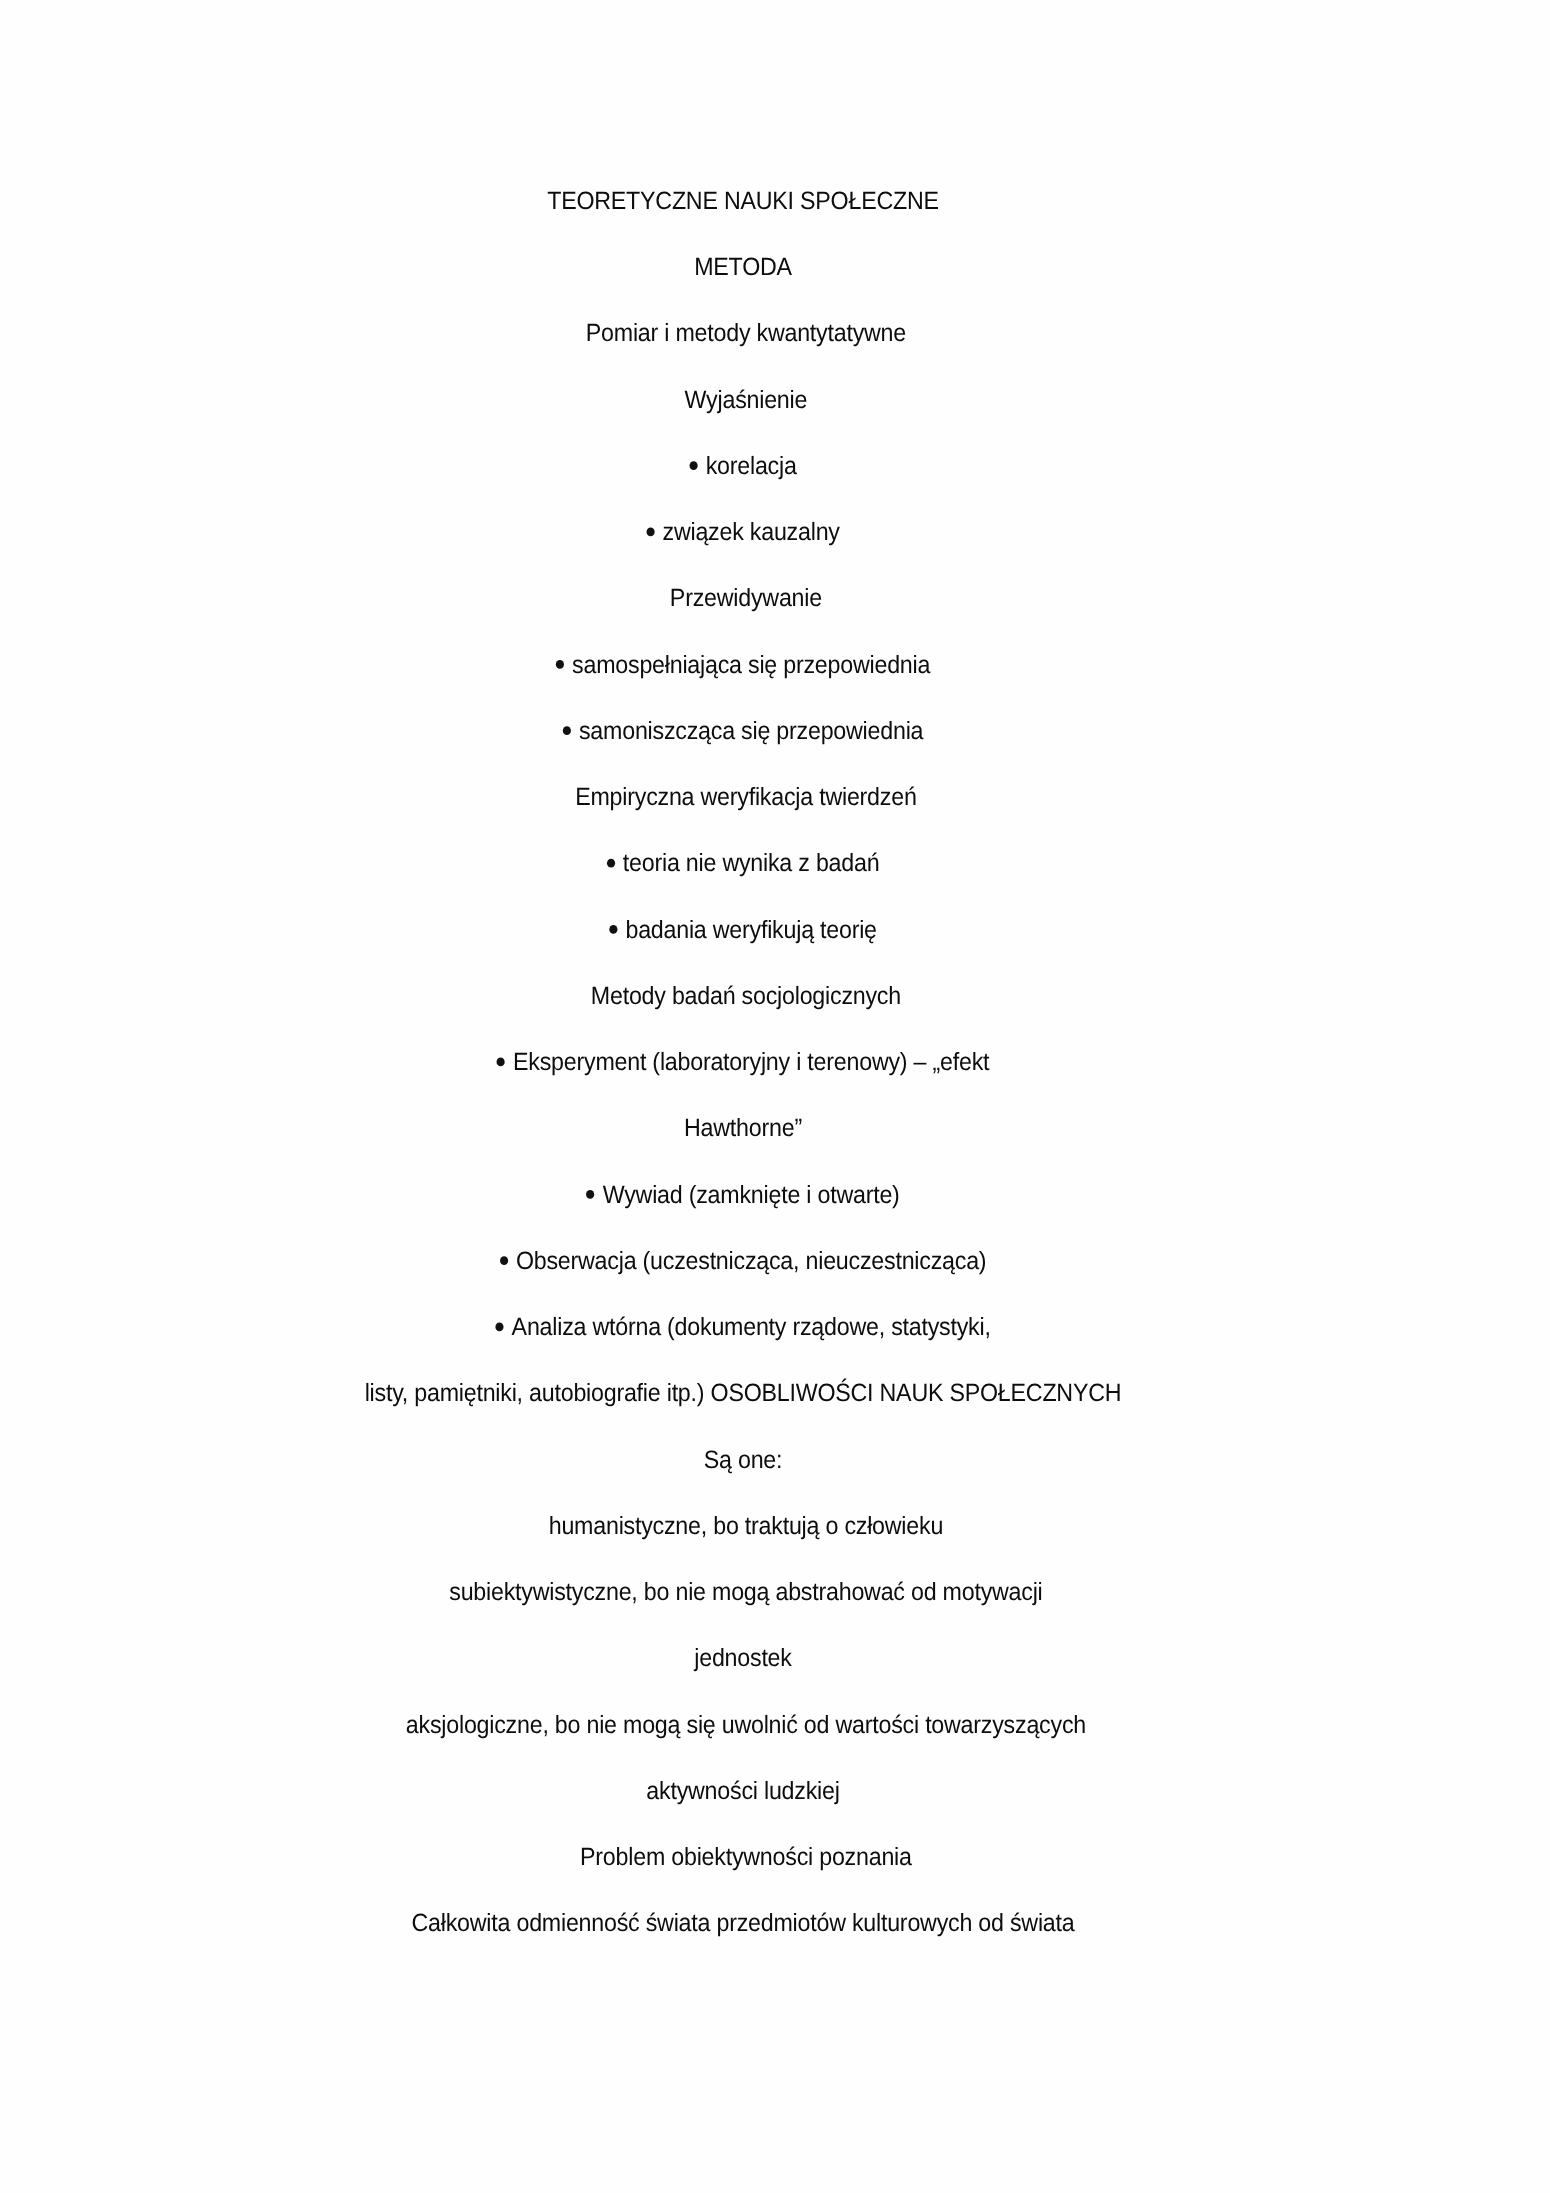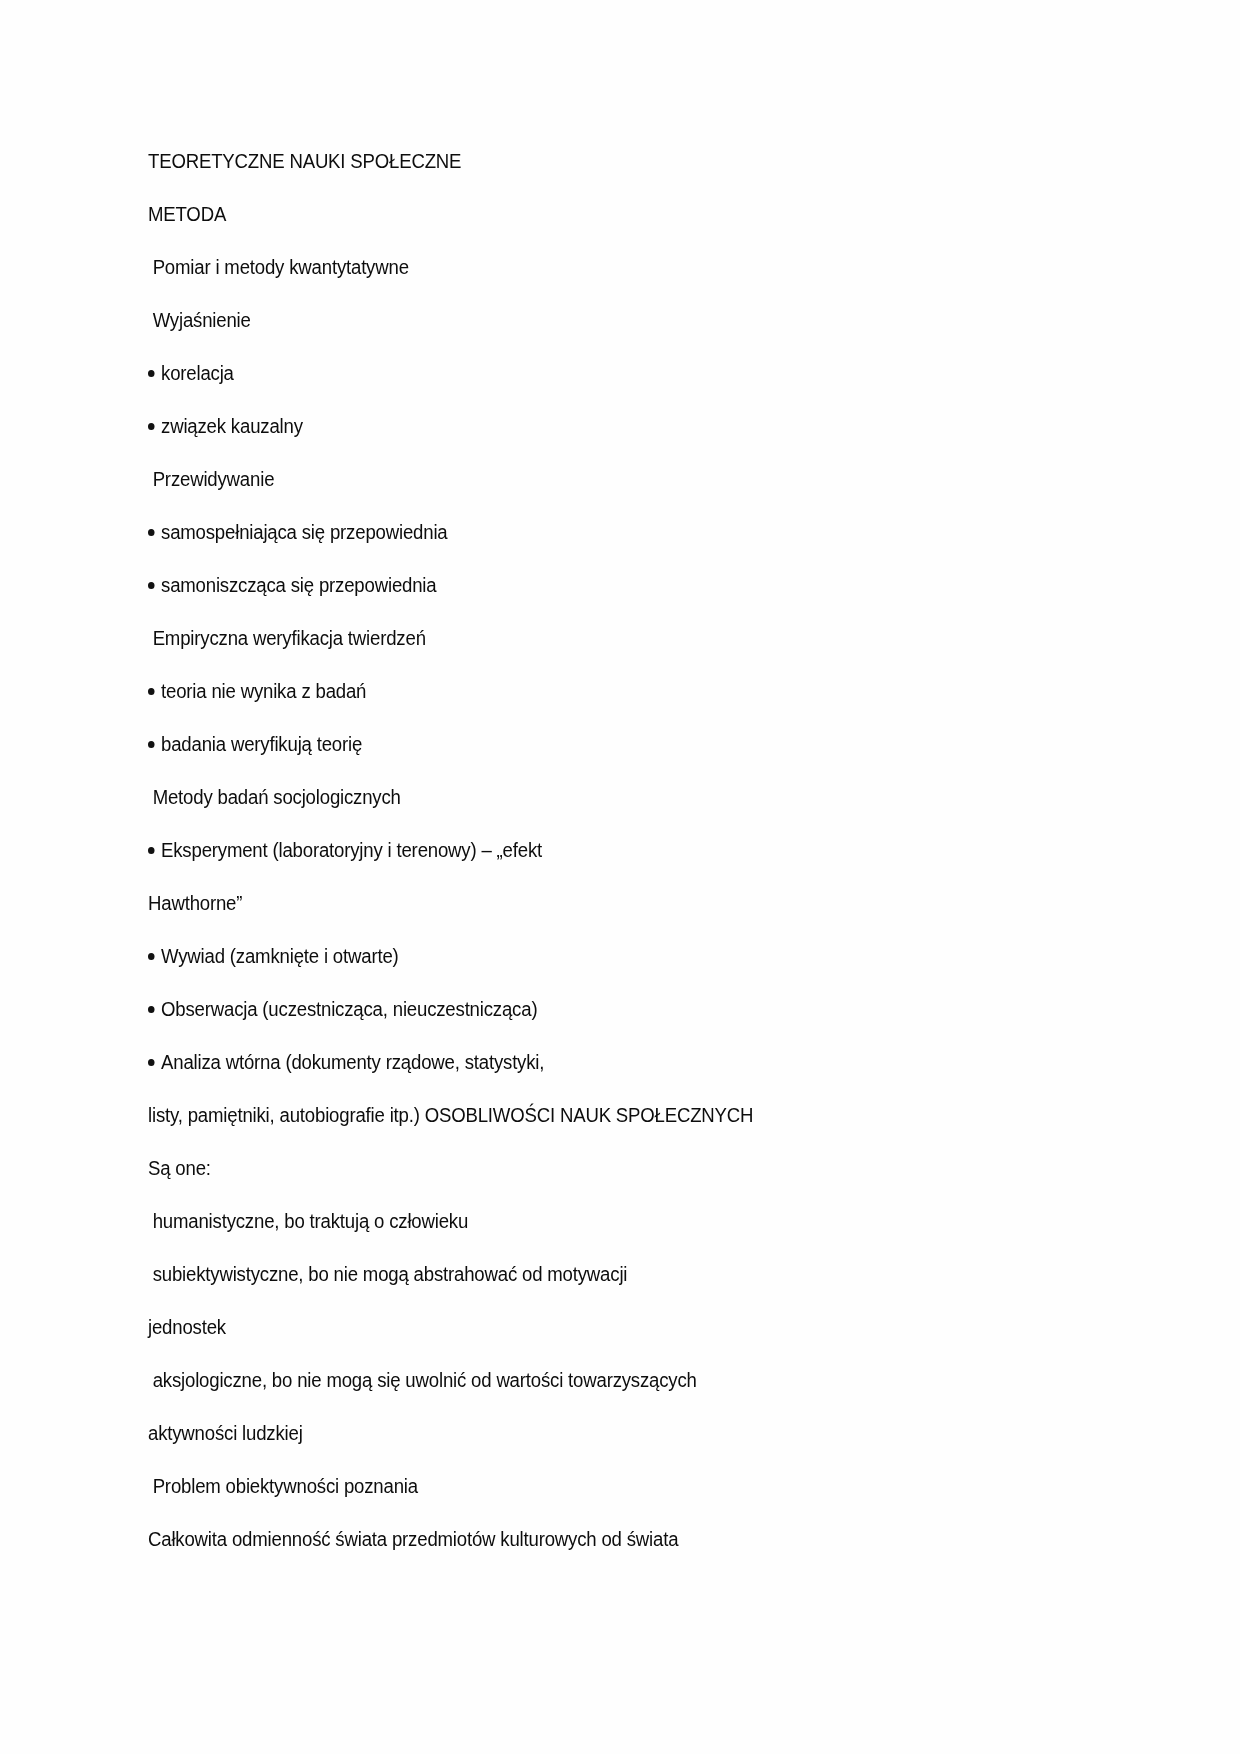--- a/index.html
+++ b/index.html
@@ -21,20 +21,21 @@
       top: 0;
       width: 1240px;
       height: 1754px;
       background: #fefefe;
     }
     .content {
       position: absolute;
       left: 148px;
       top: 146px;
       width: 960px;
+      text-align: center;
     }
     .line {
       display: block;
       height: 53px;
       line-height: 30px;
       font-size: 20px;
       white-space: pre;
       letter-spacing: -0.2px;
       transform: scaleX(0.93);
       transform-origin: left center;

